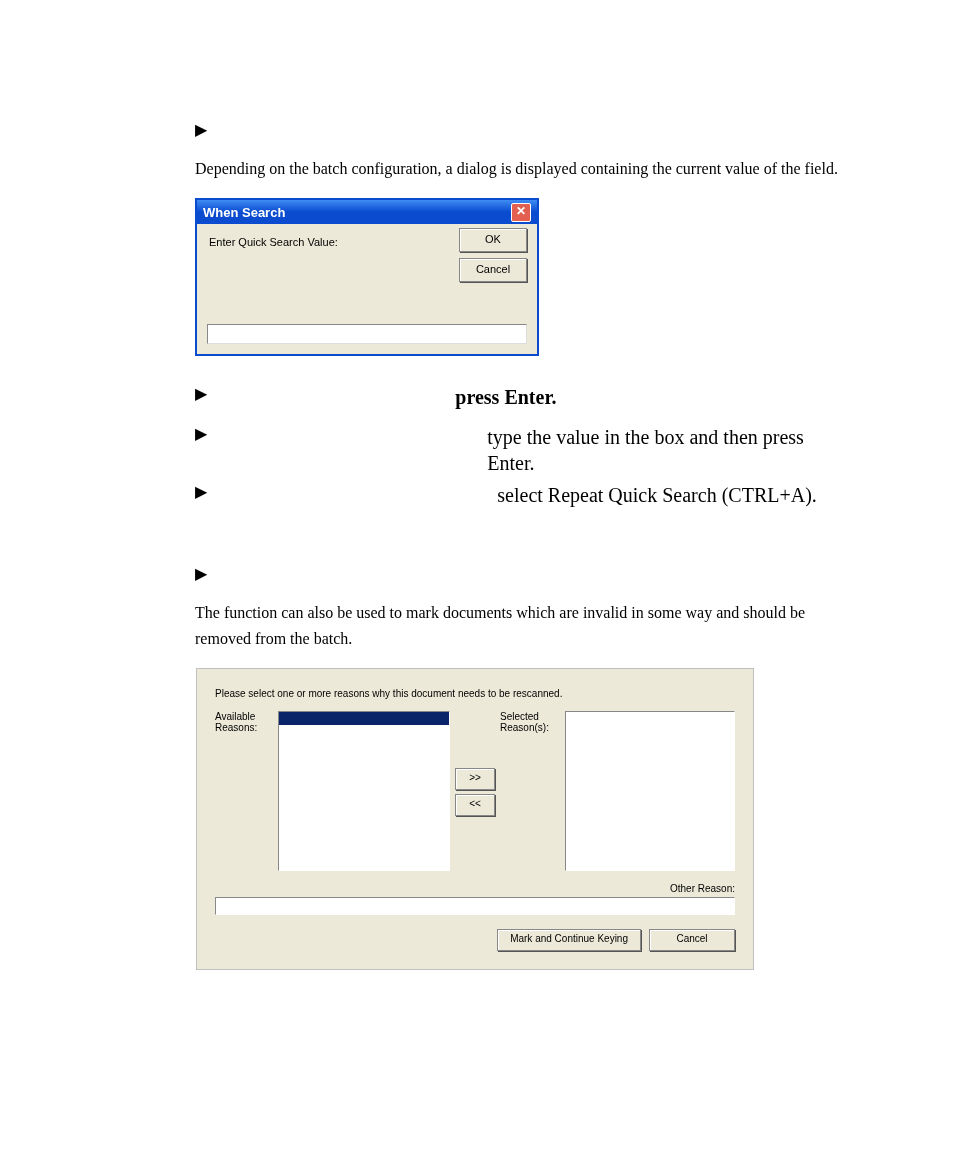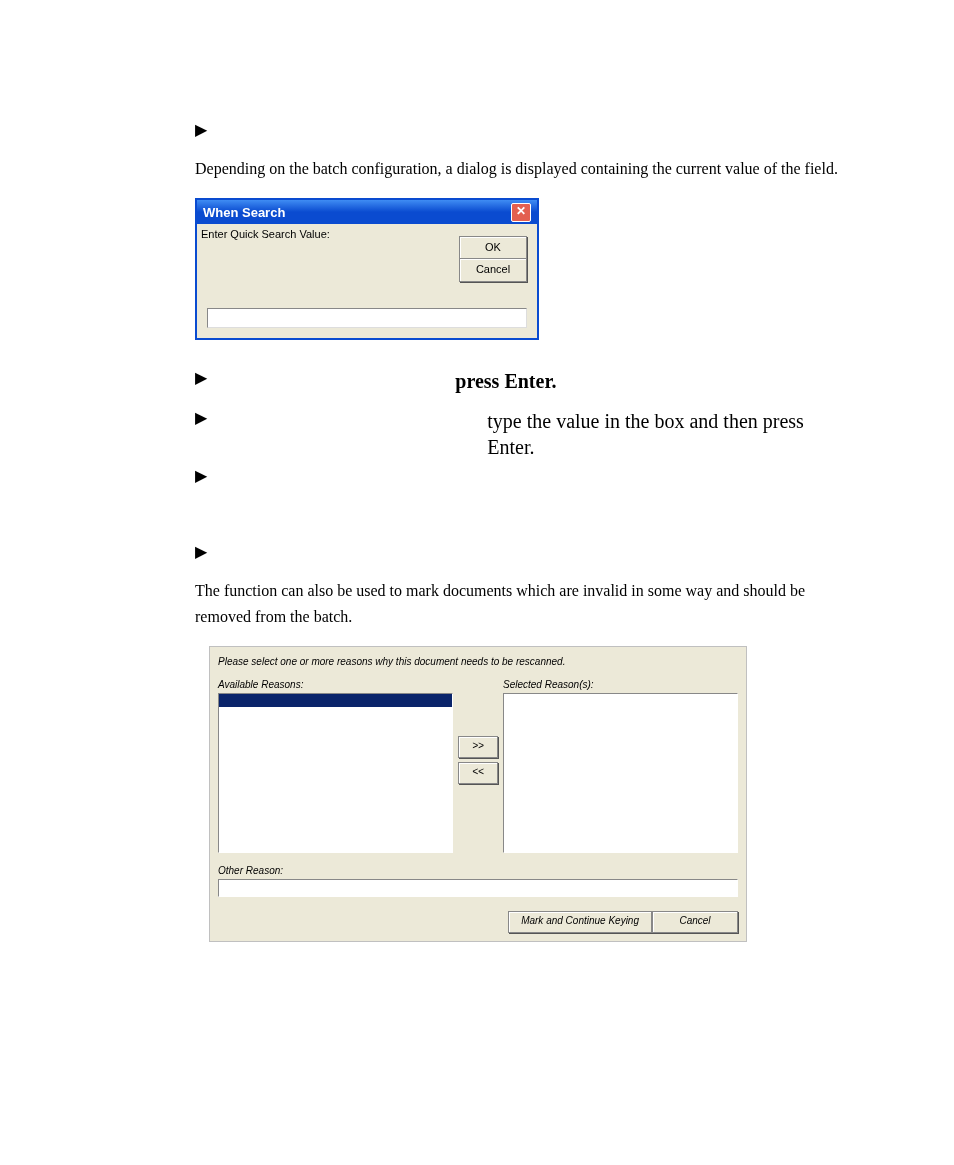--- a/index.html
+++ b/index.html
@@ -65,79 +65,78 @@
     border: 1px solid #fff;
     border-radius: 2px;
     color: #fff;
     font-size: 12px;
     line-height: 15px;
     text-align: center;
     font-family: Arial, sans-serif;
     font-weight: bold;
   }
   .qs-body {
-    padding: 4px;
+    padding: 12px;
     position: relative;
     height: 106px;
   }
   .qs-label {
     font-size: 11px;
     color: #000;
   }
   .qs-btn {
     position: absolute;
     right: 10px;
     width: 66px;
     height: 22px;
     background: #ece9d8;
     border: 1px solid #888;
     box-shadow: inset 1px 1px 0 #fff, 1px 1px 0 #555;
     font-size: 11px;
     font-family: Tahoma, sans-serif;
     text-align: center;
     line-height: 20px;
   }
-  .qs-btn.ok { top: 12px; }
+  .qs-btn.ok { top: 4px; }
   .qs-btn.cancel { top: 34px; }
   .qs-input {
     position: absolute;
     left: 10px;
     right: 10px;
     bottom: 10px;
     height: 18px;
     background: #fff;
     border-top: 1px solid #888;
     border-left: 1px solid #888;
     border-right: 1px solid #ddd;
     border-bottom: 1px solid #ddd;
   }
   
   .rs-dialog {
     width: 520px;
     background: #ece9d8;
     border: 1px solid #c0c0c0;
     font-family: Tahoma, sans-serif;
-    padding: 8px;
-    margin: 6px 14px;
-    font-style: italic;
+    padding: 18px;
+    margin: 6px 1px;
   }
   .rs-info {
     font-size: 10px;
     color: #000;
     line-height: 14px;
     margin-bottom: 10px;
   }
   .rs-cols {
     display: flex;
     align-items: flex-start;
   }
   .rs-col {
     flex: 1;
     display: flex;
-    flex-direction: column;
+    flex-direction: row;
   }
   .rs-col-label {
     font-size: 10px;
     margin-bottom: 3px;
   }
   .rs-listbox {
     width: 100%;
     height: 160px;
     background: #fff;
     border-top: 1px solid #888;
@@ -168,34 +167,36 @@
     box-shadow: inset 1px 1px 0 #fff, 1px 1px 0 #555;
     font-size: 10px;
     text-align: center;
     line-height: 18px;
     margin: 2px 0;
   }
   .rs-other-label {
     font-size: 10px;
     margin-top: 12px;
     margin-bottom: 3px;
+    text-align: right;
   }
   .rs-other-input {
     width: 100%;
     height: 18px;
     background: #fff;
     border-top: 1px solid #888;
     border-left: 1px solid #888;
     border-right: 1px solid #fff;
     border-bottom: 1px solid #fff;
     box-sizing: border-box;
   }
   .rs-footer {
     display: flex;
     justify-content: flex-end;
+    gap: 8px;
     margin-top: 14px;
   }
   .rs-btn {
     height: 20px;
     padding: 0 12px;
     background: #ece9d8;
     border: 1px solid #888;
     box-shadow: inset 1px 1px 0 #fff, 1px 1px 0 #555;
     font-size: 10px;
     line-height: 18px;
@@ -233,20 +234,21 @@
     <span class="bullet-text" style="margin-left:240px;font-weight:bold;">press Enter.</span>
   </div>
 
   <div class="bullet-row" style="margin-top:14px;">
     <span class="tri">▶</span>
     <span class="bullet-text" style="margin-left:272px;">type the value in the box and then press Enter.</span>
   </div>
 
   <div class="bullet-row" style="margin-top:6px;">
     <span class="tri">▶</span>
+    <span class="bullet-text" style="margin-left:282px;">select Repeat Quick Search (CTRL+A).</span>
   </div>
 
   <div class="bullet-row" style="margin-top:56px;">
     <span class="tri">▶</span>
   </div>
 
   <div class="para">The function can also be used to mark documents which are invalid in some way and should be removed from the batch.</div>
 
   <div class="rs-dialog">
     <div class="rs-info">

